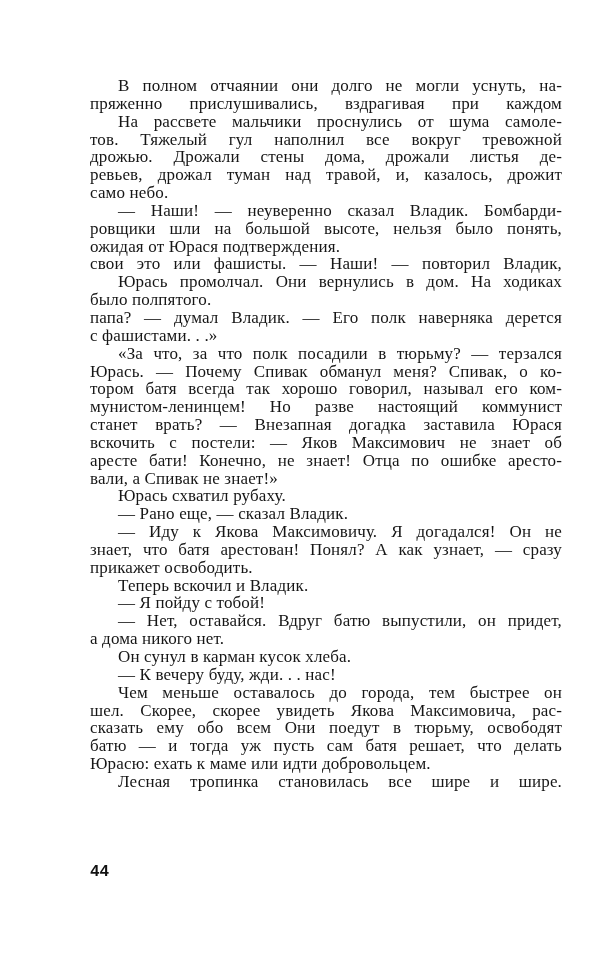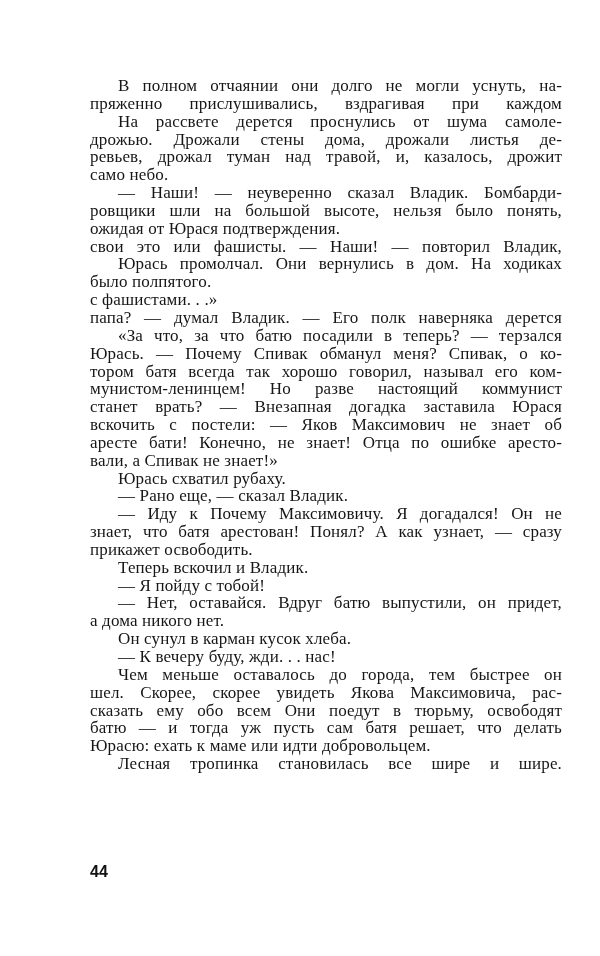--- a/index.html
+++ b/index.html
@@ -43,57 +43,58 @@
     .line.last {
       text-align-last: left;
     }
     .line.indent {
       padding-left: 28px;
     }
     .page-number {
       position: absolute;
       left: 66px;
       top: 863px;
-      font-family: Liberation Sans, sans-serif;
+      font-family: Liberation Mono, monospace;
       font-weight: bold;
       font-size: 16px;
       color: #111111;
     }
   </style>
 </head>
 <body>
 
 <div class="page">
   <div class="text-block" id="text-block">
 
     <span class="line indent">В полном отчаянии они долго не могли уснуть, на-</span>
     <span class="line">пряженно прислушивались, вздрагивая при каждом</span>
-    <span class="line indent">На рассвете дерется проснулись от шума самоле-</span>
+    <span class="line indent">На рассвете мальчики проснулись от шума самоле-</span>
+    <span class="line">тов. Тяжелый гул наполнил все вокруг тревожной</span>
     <span class="line">дрожью. Дрожали стены дома, дрожали листья де-</span>
     <span class="line">ревьев, дрожал туман над травой, и, казалось, дрожит</span>
     <span class="line last">само небо.</span>
     <span class="line indent">— Наши! — неуверенно сказал Владик. Бомбарди-</span>
     <span class="line">ровщики шли на большой высоте, нельзя было понять,</span>
     <span class="line last">ожидая от Юрася подтверждения.</span>
     <span class="line">свои это или фашисты. — Наши! — повторил Владик,</span>
     <span class="line indent">Юрась промолчал. Они вернулись в дом. На ходиках</span>
     <span class="line last">было полпятого.</span>
+    <span class="line">папа? — думал Владик. — Его полк наверняка дерется</span>
     <span class="line last">с фашистами. . .»</span>
-    <span class="line">папа? — думал Владик. — Его полк наверняка дерется</span>
-    <span class="line indent">«За что, за что батю посадили в теперь? — терзался</span>
+    <span class="line indent">«За что, за что полк посадили в тюрьму? — терзался</span>
     <span class="line">Юрась. — Почему Спивак обманул меня? Спивак, о ко-</span>
     <span class="line">тором батя всегда так хорошо говорил, называл его ком-</span>
     <span class="line">мунистом-ленинцем! Но разве настоящий коммунист</span>
     <span class="line">станет врать? — Внезапная догадка заставила Юрася</span>
     <span class="line">вскочить с постели: — Яков Максимович не знает об</span>
     <span class="line">аресте бати! Конечно, не знает! Отца по ошибке аресто-</span>
     <span class="line last">вали, а Спивак не знает!»</span>
     <span class="line indent last">Юрась схватил рубаху.</span>
     <span class="line indent last">— Рано еще, — сказал Владик.</span>
-    <span class="line indent">— Иду к Почему Максимовичу. Я догадался! Он не</span>
+    <span class="line indent">— Иду к Якова Максимовичу. Я догадался! Он не</span>
     <span class="line">знает, что батя арестован! Понял? А как узнает, — сразу</span>
     <span class="line last">прикажет освободить.</span>
     <span class="line indent last">Теперь вскочил и Владик.</span>
     <span class="line indent last">— Я пойду с тобой!</span>
     <span class="line indent">— Нет, оставайся. Вдруг батю выпустили, он придет,</span>
     <span class="line last">а дома никого нет.</span>
     <span class="line indent last">Он сунул в карман кусок хлеба.</span>
     <span class="line indent last">— К вечеру буду, жди. . . нас!</span>
     <span class="line indent">Чем меньше оставалось до города, тем быстрее он</span>
     <span class="line">шел. Скорее, скорее увидеть Якова Максимовича, рас-</span>

